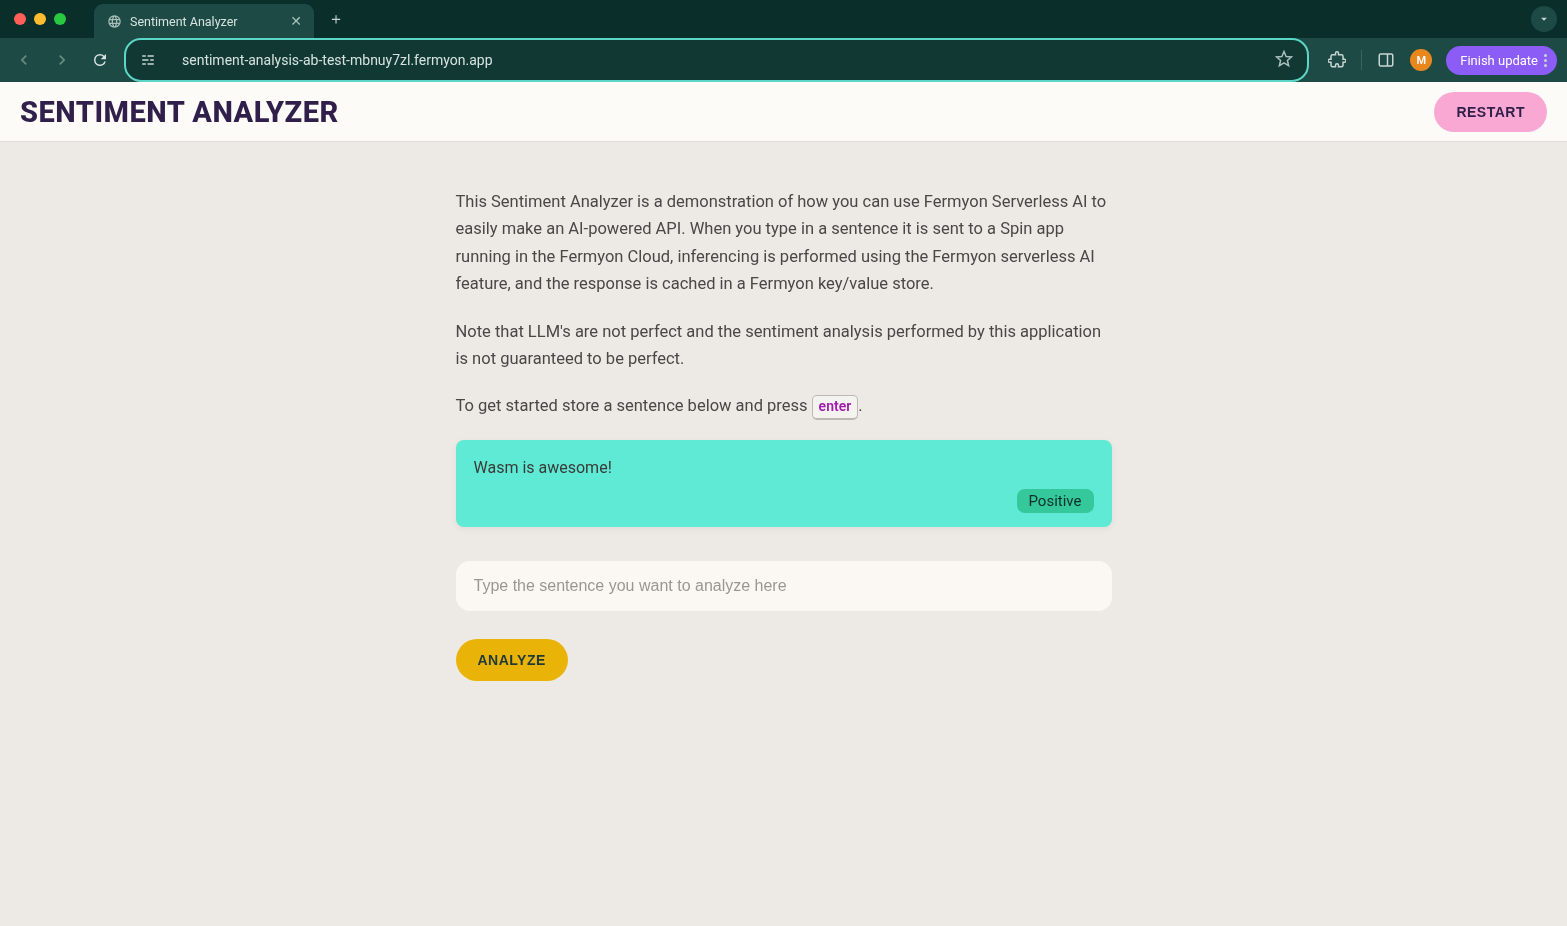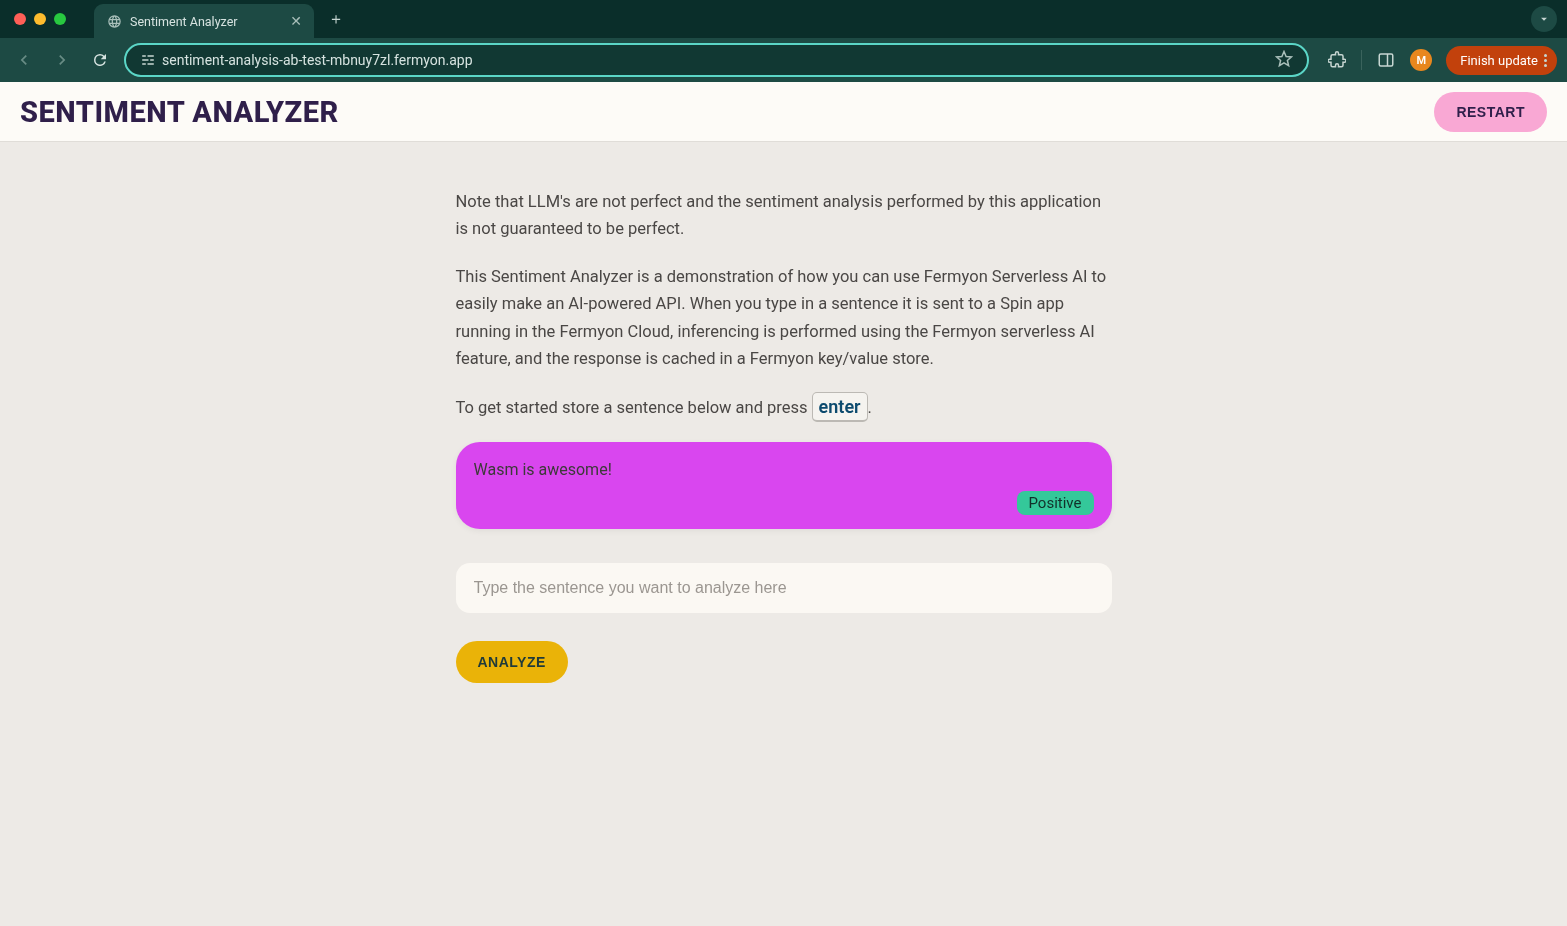--- a/index.html
+++ b/index.html
@@ -95,28 +95,28 @@
       height: 28px;
       display: flex;
       align-items: center;
       justify-content: center;
       color: #688c85;
       cursor: pointer;
     }
     .nav-btn.active { color: #d6e3e0; }
     .url-bar {
       flex: 1;
-      height: 34px;
+      height: 44px;
       border-radius: 17px;
       background: #113833;
       border: 2px solid #5bd6c7;
       display: flex;
       align-items: center;
       padding: 0 14px;
-      gap: 6px;
+      gap: 26px;
       color: #d6e3e0;
       font-size: 14px;
     }
     .url-controls-icon {
       width: 16px;
       height: 16px;
       display: flex;
       align-items: center;
       justify-content: center;
     }
@@ -154,21 +154,21 @@
       border-radius: 50%;
       background: #e8871e;
       color: white;
       font-size: 11px;
       font-weight: 600;
       display: flex;
       align-items: center;
       justify-content: center;
     }
     .finish-update {
-      background: #c2410c;
+      background: #8b5cf6;
       color: #ffffff;
       font-size: 13px;
       padding: 7px 10px 7px 14px;
       border-radius: 16px;
       display: flex;
       align-items: center;
       gap: 6px;
       cursor: pointer;
     }
     .kebab {
@@ -225,29 +225,29 @@
       line-height: 1.66;
       margin-bottom: 20px;
       color: #4a4745;
     }
     .kbd {
       display: inline-block;
       border: 1px solid #bcb9b4;
       border-bottom-width: 2px;
       border-radius: 5px;
       padding: 1px 6px;
-      font-size: 18px;
+      font-size: 14px;
       background: #f5f3ef;
-      color: #0c4a6e;
+      color: #a21caf;
       font-weight: 600;
       line-height: 1.4;
     }
     .card {
-      background: #d946ef;
-      border-radius: 24px;
+      background: #5eead4;
+      border-radius: 8px;
       padding: 18px 18px 14px 18px;
       box-shadow: 0 2px 6px rgba(0,0,0,0.06);
       margin-top: 12px;
     }
     .card-text {
       color: #3c3a38;
       font-size: 16px;
     }
     .card-footer {
       display: flex;
@@ -377,22 +377,22 @@
     </div>
   </div>
 </div>
 
 <div class="app">
   <div class="app-header">
     <div class="app-title">SENTIMENT ANALYZER</div>
     <button class="restart-btn">RESTART</button>
   </div>
   <div class="content">
+    <p>This Sentiment Analyzer is a demonstration of how you can use Fermyon Serverless AI to easily make an AI-powered API. When you type in a sentence it is sent to a Spin app running in the Fermyon Cloud, inferencing is performed using the Fermyon serverless AI feature, and the response is cached in a Fermyon key/value store.</p>
     <p>Note that LLM's are not perfect and the sentiment analysis performed by this application is not guaranteed to be perfect.</p>
-    <p>This Sentiment Analyzer is a demonstration of how you can use Fermyon Serverless AI to easily make an AI-powered API. When you type in a sentence it is sent to a Spin app running in the Fermyon Cloud, inferencing is performed using the Fermyon serverless AI feature, and the response is cached in a Fermyon key/value store.</p>
     <p>
       <span>To get started store a sentence below and press </span><span class="kbd">enter</span><span>.</span>
     </p>
     <div class="card">
       <div class="card-text">Wasm is awesome!</div>
       <div class="card-footer">
         <span class="badge">Positive</span>
       </div>
     </div>
     <div class="input-row">

